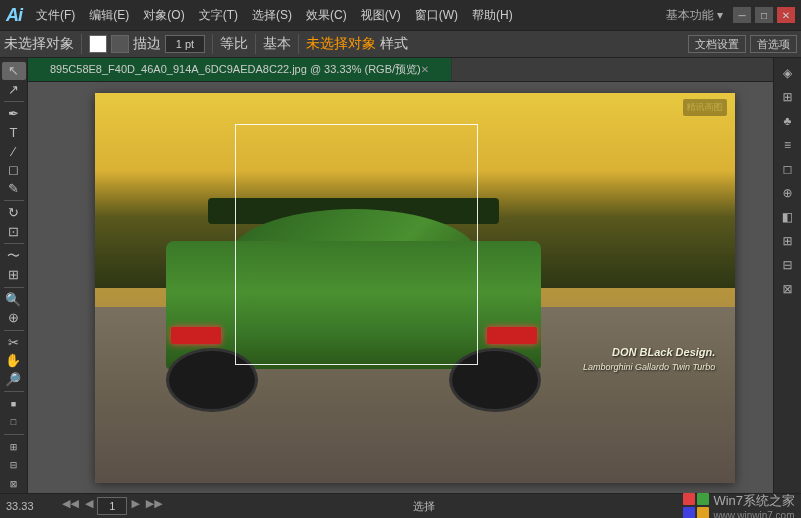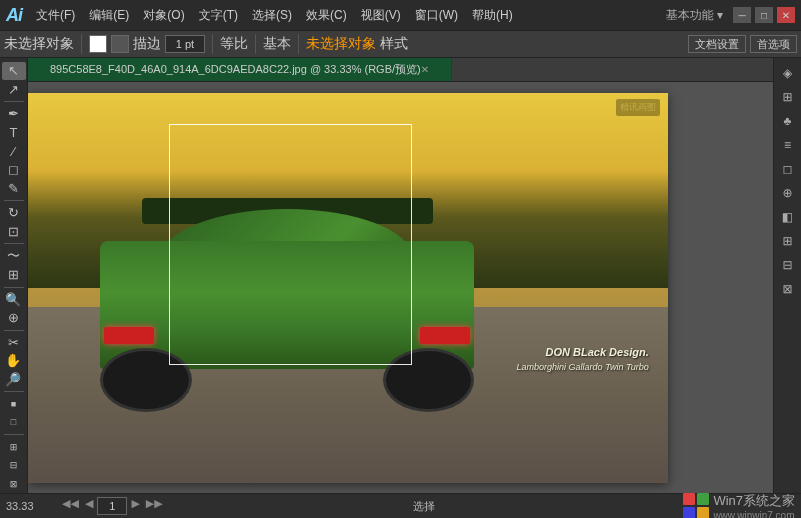--- a/index.html
+++ b/index.html
@@ -107,20 +107,21 @@
     .doc-tab .close-tab { font-size: 10px; color: #999; cursor: pointer; }
 
     
     #canvas-viewport {
       position: absolute;
       top: 24px;
       left: 0; right: 0; bottom: 0;
       overflow: hidden;
       display: flex;
       align-items: center;
+      justify-content: center;
     }
 
     
     #doc-canvas {
       position: relative;
       background: #888;
       width: 640px;
       height: 390px;
       box-shadow: 0 2px 10px rgba(0,0,0,0.5);
       overflow: hidden;

